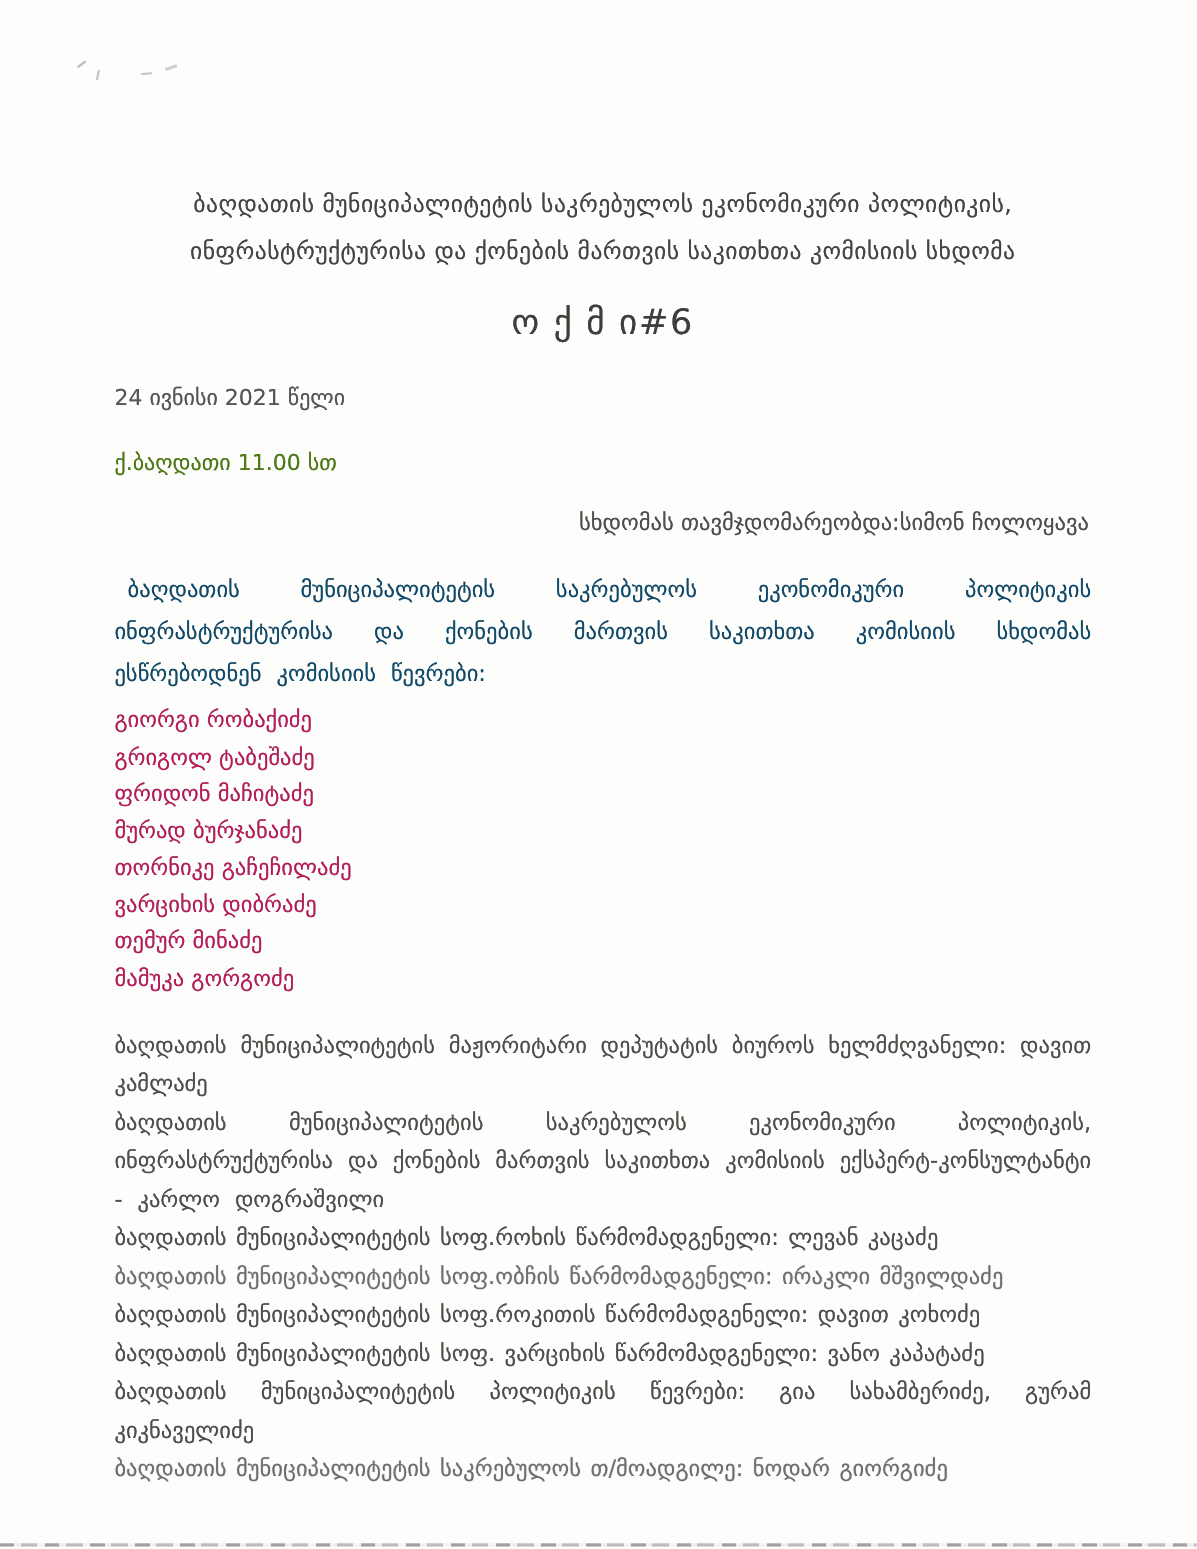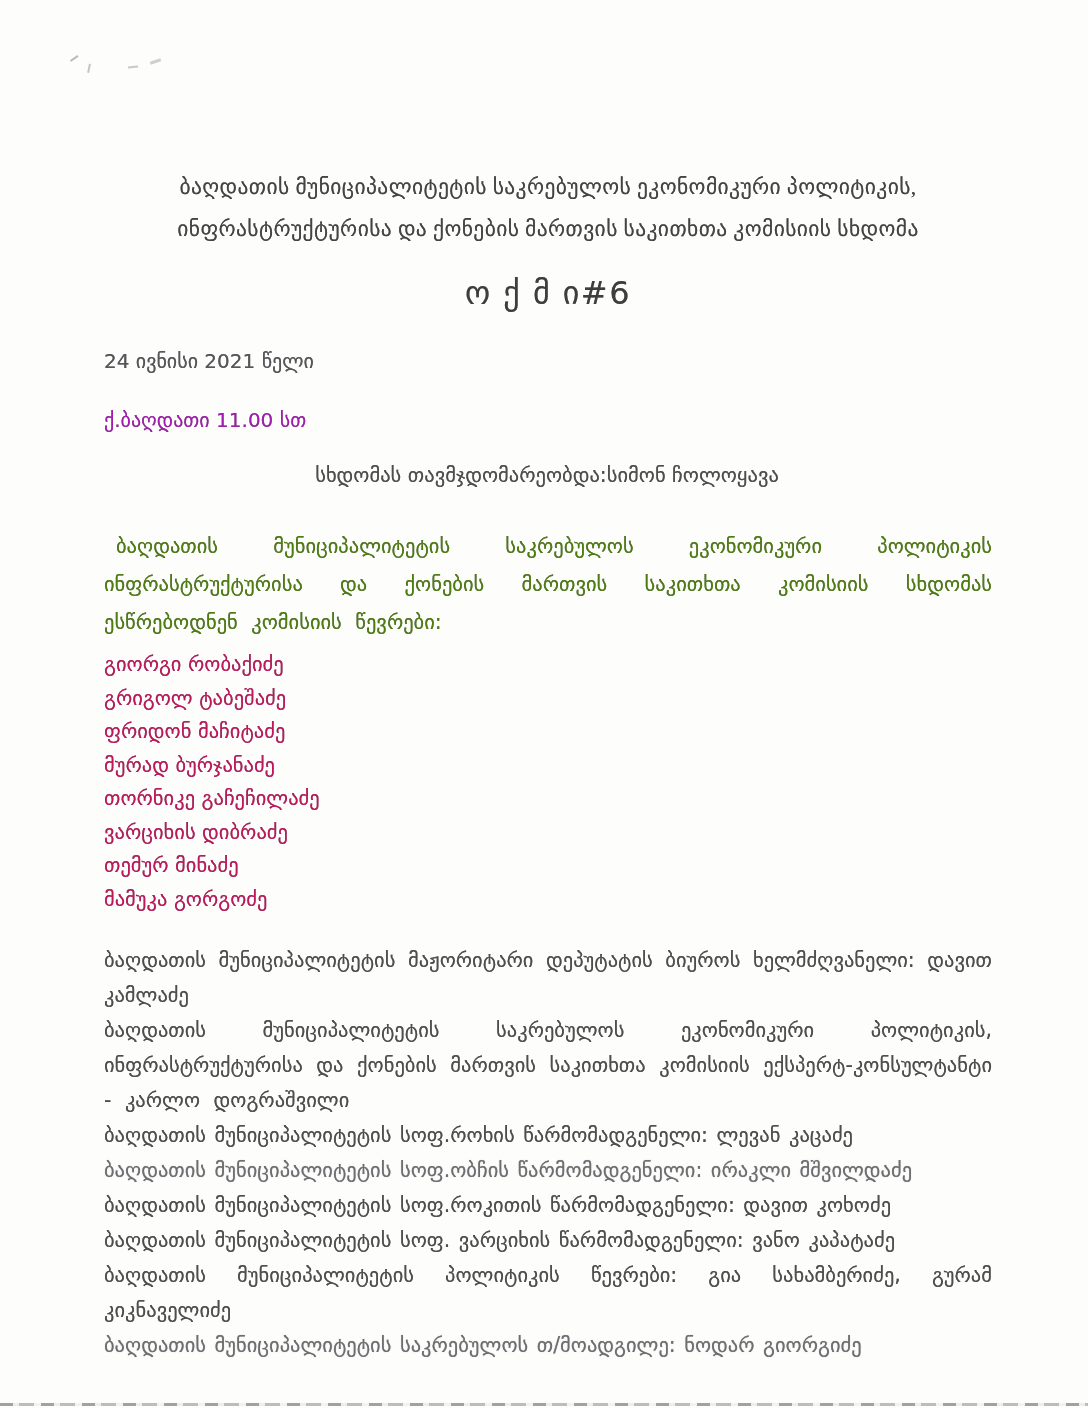--- a/index.html
+++ b/index.html
@@ -27,61 +27,60 @@
   .n3 { left: 128px; top: 66px; width: 10px; height: 2px; background: rgba(112,112,110,0.38); transform: rotate(-6deg); }
   .n4 { left: 150px; top: 60px; width: 11px; height: 3px; background: rgba(112,112,110,0.32); transform: rotate(-18deg); }
 
   .title-line {
     text-align: center;
     font-size: 21.5px;
     line-height: 42px;
     color: #444442;
     letter-spacing: 0.4px;
     white-space: nowrap;
-    font-family: Liberation Serif, serif;
   }
   .title-line.first { margin-top: 166px; }
 
   .protocol {
     margin-top: 24px;
     text-align: center;
     font-size: 32px;
     letter-spacing: 1.5px;
     color: #3e3e3c;
   }
 
   .center-line {
     text-align: left;
     font-size: 20px;
     color: #55555a;
   }
   .date-line  { margin-top: 37px; }
-  .place-line { margin-top: 35px; color: #a21caf; }
+  .place-line { margin-top: 35px; color: #4d7c0f; }
 
   .chair-row {
     margin-top: 31px;
     display: flex;
-    justify-content: center;
+    justify-content: flex-end;
     align-items: baseline;
     font-size: 20.5px;
   }
   .chair-row .name { padding-right: 2px; }
 
   .para {
     margin: 0;
     font-size: 20.5px;
     text-align: justify;
     text-align-last: left;
   }
   .intro {
-    margin-top: 40px;
+    margin-top: 30px;
     line-height: 38px;
     word-spacing: 7px;
     text-indent: 12px;
-    color: #4d7c0f;
+    color: #0c4a6e;
   }
 
   .members {
     margin-top: 7px;
     font-size: 20.5px;
     line-height: 33.5px;
     color: #be185d;
   }
   .members .member { white-space: nowrap; }
 

